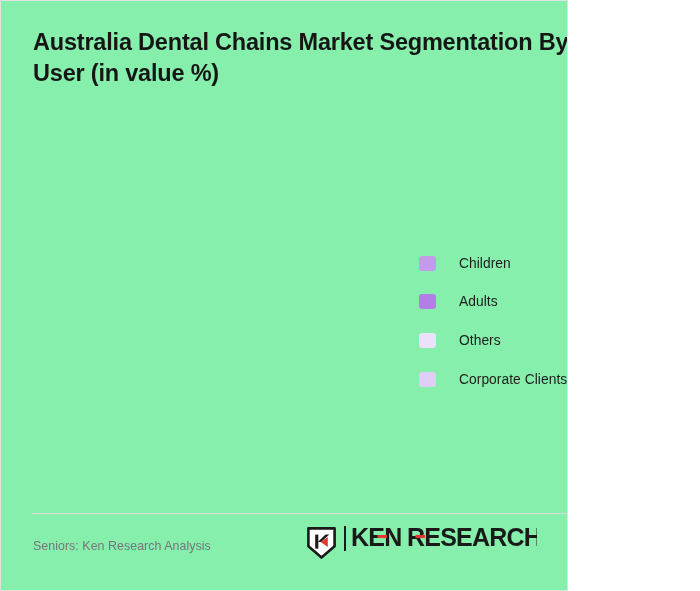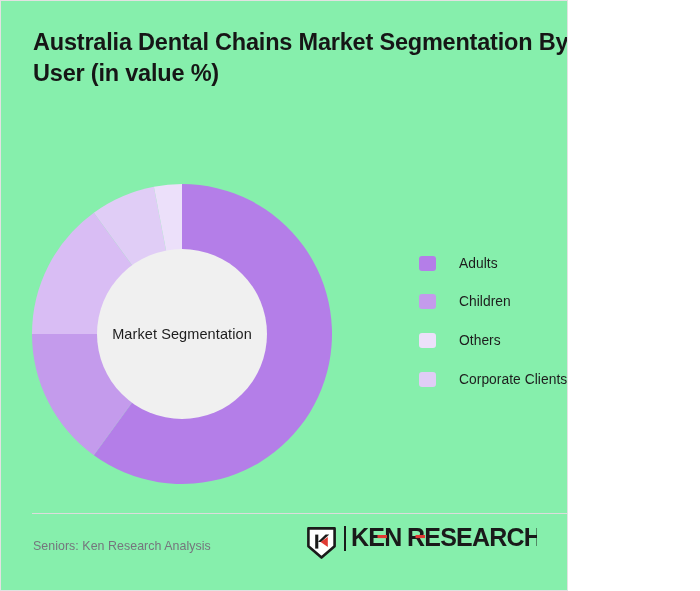--- a/index.html
+++ b/index.html
@@ -156,44 +156,29 @@
 <body>
 
 <div id="page">
 
   <div class="header">
     <h1 class="chart-title">Australia Dental Chains Market Segmentation By End-User (in value %)</h1>
   </div>
 
   <div class="chart-area">
 
-    <div class="donut-wrap">
-      <svg class="donut-svg" viewBox="0 0 300 300">
-        <g id="donut-slices">
-            <path d="M 150 150 L 150.00 0.00 A 150 150 0 1 1 61.83 271.35 Z" fill="#b47ee8"></path>
-            <path d="M 150 150 L 61.83 271.35 A 150 150 0 0 1 0.00 150.00 Z" fill="#c49bec"></path>
-            <path d="M 150 150 L 0.00 150.00 A 150 150 0 0 1 61.83 28.65 Z" fill="#d9bdf4"></path>
-            <path d="M 150 150 L 61.83 28.65 A 150 150 0 0 1 121.89 2.66 Z" fill="#e0cdf6"></path>
-            <path d="M 150 150 L 121.89 2.66 A 150 150 0 0 1 150.00 0.00 Z" fill="#ece0fa"></path>
-          </g>
-        <circle cx="150" cy="150" r="85" fill="#f0f0f0"></circle>
-      </svg>
-      <div class="center-label">
-        <span>Market Segmentation</span>
-      </div>
-    </div>
 
     <div class="legend" id="legend">
+        <div class="legend-item">
+          <div class="legend-swatch" style="background: rgb(196, 155, 236);"></div>
+          <div class="legend-label">Children</div>
+        </div>
         <div class="legend-item">
           <div class="legend-swatch" style="background: rgb(180, 126, 232);"></div>
           <div class="legend-label">Adults</div>
-        </div>
-        <div class="legend-item">
-          <div class="legend-swatch" style="background: rgb(196, 155, 236);"></div>
-          <div class="legend-label">Children</div>
         </div>
         <div class="legend-item">
           <div class="legend-swatch" style="background: rgb(236, 224, 250);"></div>
           <div class="legend-label">Others</div>
         </div>
         <div class="legend-item">
           <div class="legend-swatch" style="background: rgb(224, 205, 246);"></div>
           <div class="legend-label">Corporate Clients</div>
         </div>
       </div>

